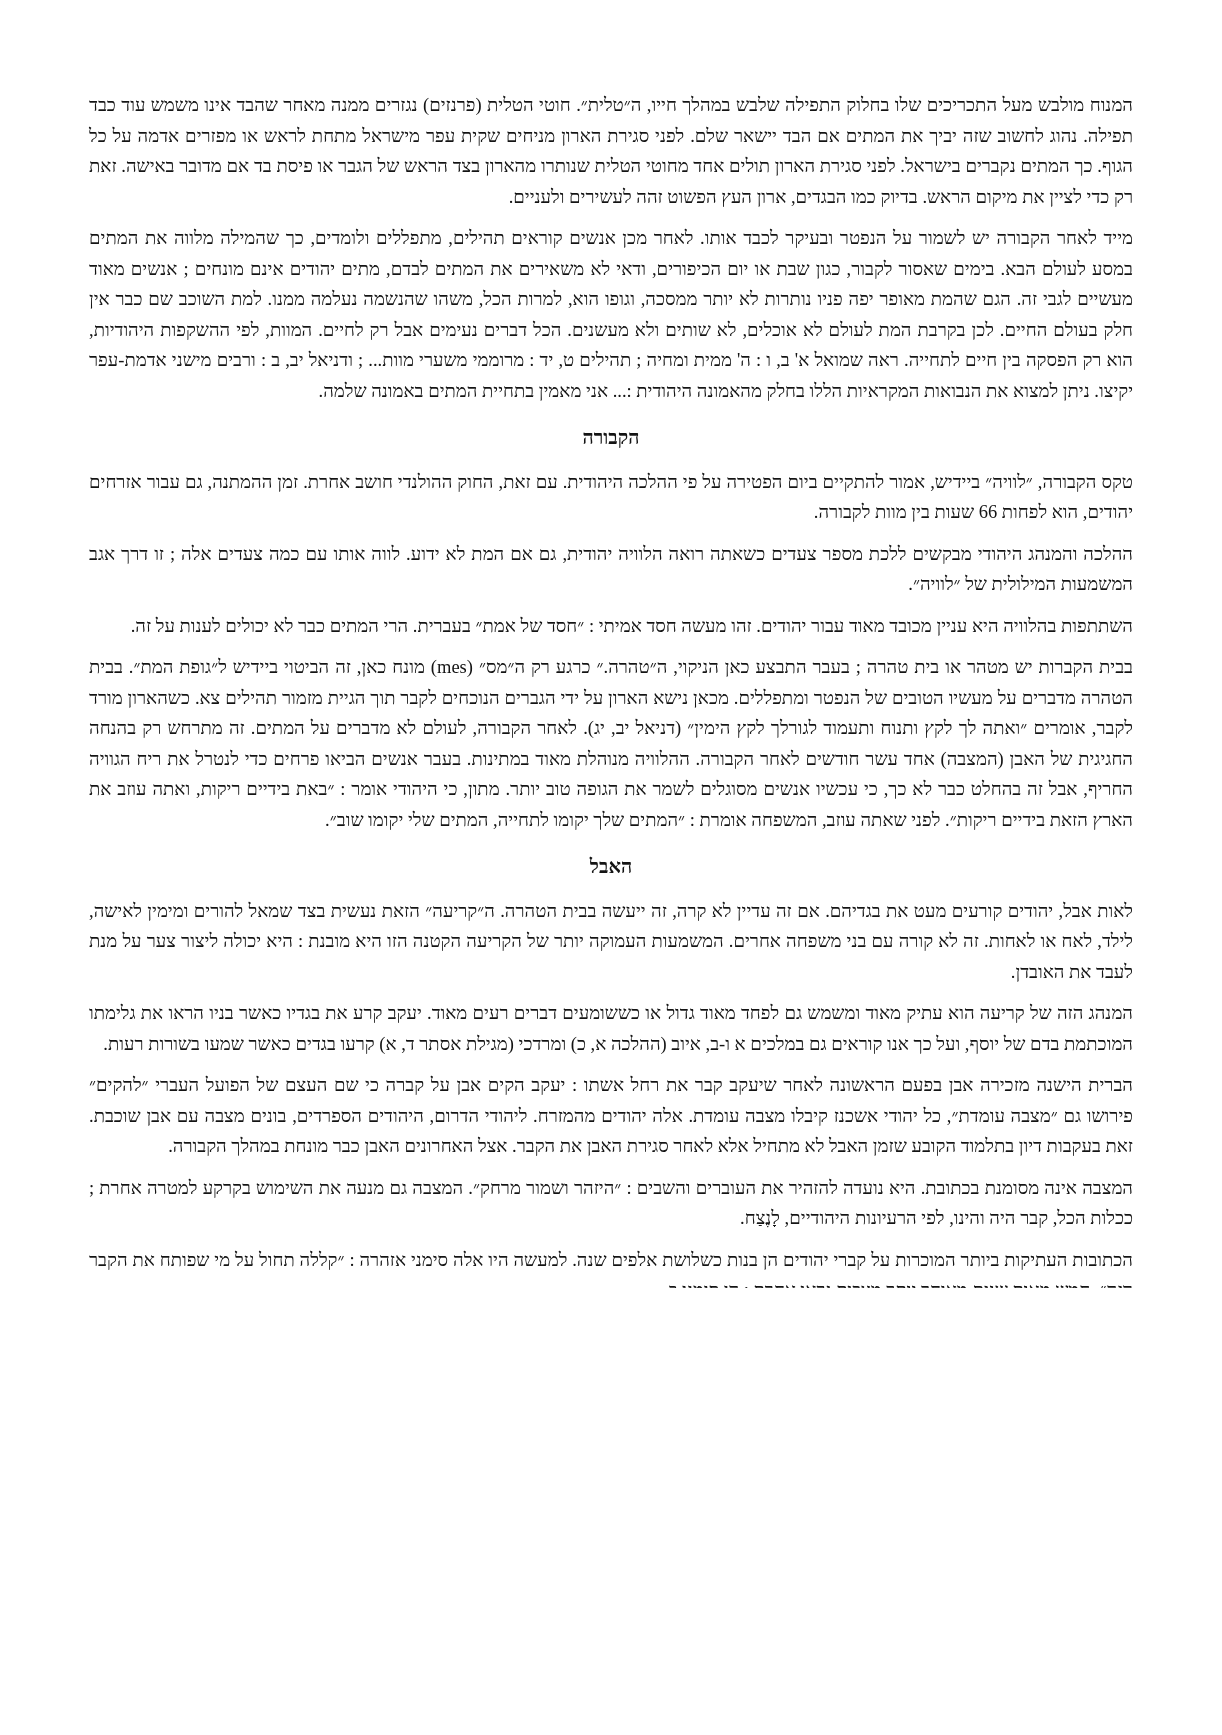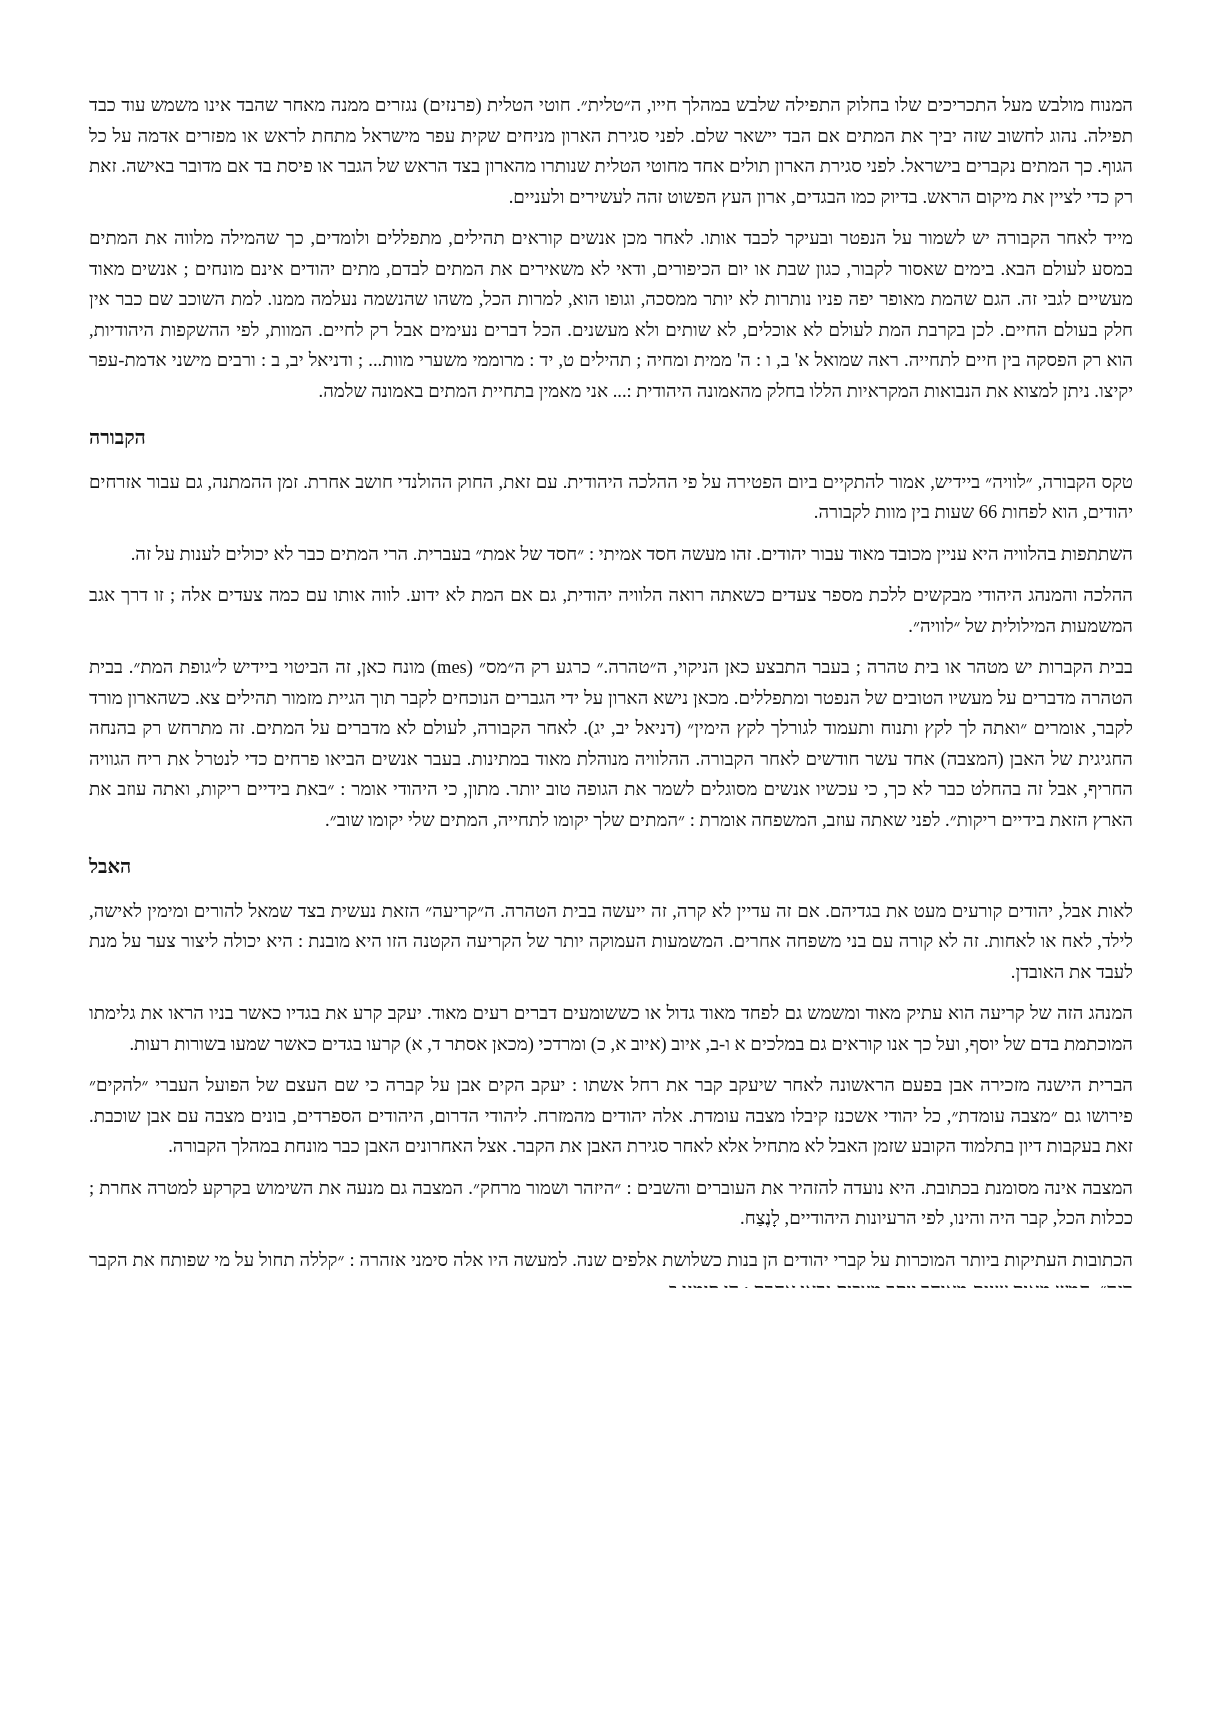--- a/index.html
+++ b/index.html
@@ -26,21 +26,21 @@
     font-size: 18.5px;
     line-height: 30.5px;
   }
   .content p {
     margin: 0 0 11px 0;
   }
   .content h2 {
     font-size: 19.5px;
     font-weight: bold;
     margin: 17px 0 13px 0;
-    text-align: left;
+    text-align: center;
   }
   .numbered-list p {
     margin: 0;
     text-align: left;
   }
   .page-number {
     position: absolute;
     top: 1669px;
     right: 92px;
     direction: rtl;
@@ -52,27 +52,27 @@
 </head>
 <body>
 
 <div class="page">
   <div class="content">
     <p>המנוח מולבש מעל התכריכים שלו בחלוק התפילה שלבש במהלך חייו, ה״טלית״. חוטי הטלית (פרנזים) נגזרים ממנה מאחר שהבד אינו משמש עוד כבד תפילה. נהוג לחשוב שזה יביך את המתים אם הבד יישאר שלם. לפני סגירת הארון מניחים שקית עפר מישראל מתחת לראש או מפזרים אדמה על כל הגוף. כך המתים נקברים בישראל. לפני סגירת הארון תולים אחד מחוטי הטלית שנותרו מהארון בצד הראש של הגבר או פיסת בד אם מדובר באישה. זאת רק כדי לציין את מיקום הראש. בדיוק כמו הבגדים, ארון העץ הפשוט זהה לעשירים ולעניים.</p>
     <p>מייד לאחר הקבורה יש לשמור על הנפטר ובעיקר לכבד אותו. לאחר מכן אנשים קוראים תהילים, מתפללים ולומדים, כך שהמילה מלווה את המתים במסע לעולם הבא. בימים שאסור לקבור, כגון שבת או יום הכיפורים, ודאי לא משאירים את המתים לבדם, מתים יהודים אינם מונחים ; אנשים מאוד מעשיים לגבי זה. הגם שהמת מאופר יפה פניו נותרות לא יותר ממסכה, וגופו הוא, למרות הכל, משהו שהנשמה נעלמה ממנו. למת השוכב שם כבר אין חלק בעולם החיים. לכן בקרבת המת לעולם לא אוכלים, לא שותים ולא מעשנים. הכל דברים נעימים אבל רק לחיים. המוות, לפי ההשקפות היהודיות, הוא רק הפסקה בין חיים לתחייה. ראה שמואל א' ב, ו : ה' ממית ומחיה ; תהילים ט, יד : מרוממי משערי מוות... ; ודניאל יב, ב : ורבים מישני אדמת-עפר יקיצו. ניתן למצוא את הנבואות המקראיות הללו בחלק מהאמונה היהודית :... אני מאמין בתחיית המתים באמונה שלמה.</p>
 
     <h2>הקבורה</h2>
     <p>טקס הקבורה, ״לוויה״ ביידיש, אמור להתקיים ביום הפטירה על פי ההלכה היהודית. עם זאת, החוק ההולנדי חושב אחרת. זמן ההמתנה, גם עבור אזרחים יהודים, הוא לפחות 66 שעות בין מוות לקבורה.</p>
+    <p>ההלכה והמנהג היהודי מבקשים ללכת מספר צעדים כשאתה רואה הלוויה יהודית, גם אם המת לא ידוע. לווה אותו עם כמה צעדים אלה ; זו דרך אגב המשמעות המילולית של ״לוויה״.</p>
     <p>השתתפות בהלוויה היא עניין מכובד מאוד עבור יהודים. זהו מעשה חסד אמיתי : ״חסד של אמת״ בעברית. הרי המתים כבר לא יכולים לענות על זה.</p>
-    <p>ההלכה והמנהג היהודי מבקשים ללכת מספר צעדים כשאתה רואה הלוויה יהודית, גם אם המת לא ידוע. לווה אותו עם כמה צעדים אלה ; זו דרך אגב המשמעות המילולית של ״לוויה״.</p>
     <p>בבית הקברות יש מטהר או בית טהרה ; בעבר התבצע כאן הניקוי, ה״טהרה.״ כרגע רק ה״מס״ (mes) מונח כאן, זה הביטוי ביידיש ל״גופת המת״. בבית הטהרה מדברים על מעשיו הטובים של הנפטר ומתפללים. מכאן נישא הארון על ידי הגברים הנוכחים לקבר תוך הגיית מזמור תהילים צא. כשהארון מורד לקבר, אומרים ״ואתה לך לקץ ותנוח ותעמוד לגורלך לקץ הימין״ (דניאל יב, יג). לאחר הקבורה, לעולם לא מדברים על המתים. זה מתרחש רק בהנחה החגיגית של האבן (המצבה) אחד עשר חודשים לאחר הקבורה. ההלוויה מנוהלת מאוד במתינות. בעבר אנשים הביאו פרחים כדי לנטרל את ריח הגוויה החריף, אבל זה בהחלט כבר לא כך, כי עכשיו אנשים מסוגלים לשמר את הגופה טוב יותר. מתון, כי היהודי אומר : ״באת בידיים ריקות, ואתה עוזב את הארץ הזאת בידיים ריקות״. לפני שאתה עוזב, המשפחה אומרת : ״המתים שלך יקומו לתחייה, המתים שלי יקומו שוב״.</p>
 
     <h2>האבל</h2>
     <p>לאות אבל, יהודים קורעים מעט את בגדיהם. אם זה עדיין לא קרה, זה ייעשה בבית הטהרה. ה״קריעה״ הזאת נעשית בצד שמאל להורים ומימין לאישה, לילד, לאח או לאחות. זה לא קורה עם בני משפחה אחרים. המשמעות העמוקה יותר של הקריעה הקטנה הזו היא מובנת : היא יכולה ליצור צער על מנת לעבד את האובדן.</p>
-    <p>המנהג הזה של קריעה הוא עתיק מאוד ומשמש גם לפחד מאוד גדול או כששומעים דברים רעים מאוד. יעקב קרע את בגדיו כאשר בניו הראו את גלימתו המוכתמת בדם של יוסף, ועל כך אנו קוראים גם במלכים א ו-ב, איוב (איוב א, כ) ומרדכי (מכאן אסתר ד, א) קרעו בגדים כאשר שמעו בשורות רעות.</p>
+    <p>המנהג הזה של קריעה הוא עתיק מאוד ומשמש גם לפחד מאוד גדול או כששומעים דברים רעים מאוד. יעקב קרע את בגדיו כאשר בניו הראו את גלימתו המוכתמת בדם של יוסף, ועל כך אנו קוראים גם במלכים א ו-ב, איוב (ההלכה א, כ) ומרדכי (מגילת אסתר ד, א) קרעו בגדים כאשר שמעו בשורות רעות.</p>
 
     <p>הברית הישנה מזכירה אבן בפעם הראשונה לאחר שיעקב קבר את רחל אשתו : יעקב הקים אבן על קברה כי שם העצם של הפועל העברי ״להקים״ פירושו גם ״מצבה עומדת״, כל יהודי אשכנז קיבלו מצבה עומדת. אלה יהודים מהמזרח. ליהודי הדרום, היהודים הספרדים, בונים מצבה עם אבן שוכבת. זאת בעקבות דיון בתלמוד הקובע שזמן האבל לא מתחיל אלא לאחר סגירת האבן את הקבר. אצל האחרונים האבן כבר מונחת במהלך הקבורה.</p>
     <p>המצבה אינה מסומנת בכתובת. היא נועדה להזהיר את העוברים והשבים : ״היזהר ושמור מרחק״. המצבה גם מנעה את השימוש בקרקע למטרה אחרת ; ככלות הכל, קבר היה והינו, לפי הרעיונות היהודיים, לָנֶצַח.</p>
     <p>הכתובות העתיקות ביותר המוכרות על קברי יהודים הן בנות כשלושת אלפים שנה. למעשה היו אלה סימני אזהרה : ״קללה תחול על מי שפותח את הקבר הזה״. חמש מאות שנים מאוחר יותר מצבות נראו אחרת : הן סומנו ב-</p>
 
     <div class="numbered-list">
       <p>1) שם הנפטר</p>
       <p>2) שם האדם אשר הניח את האבן</p>
       <p>3) קללה על ראשם של שודדי קברים.</p>
     </div>

